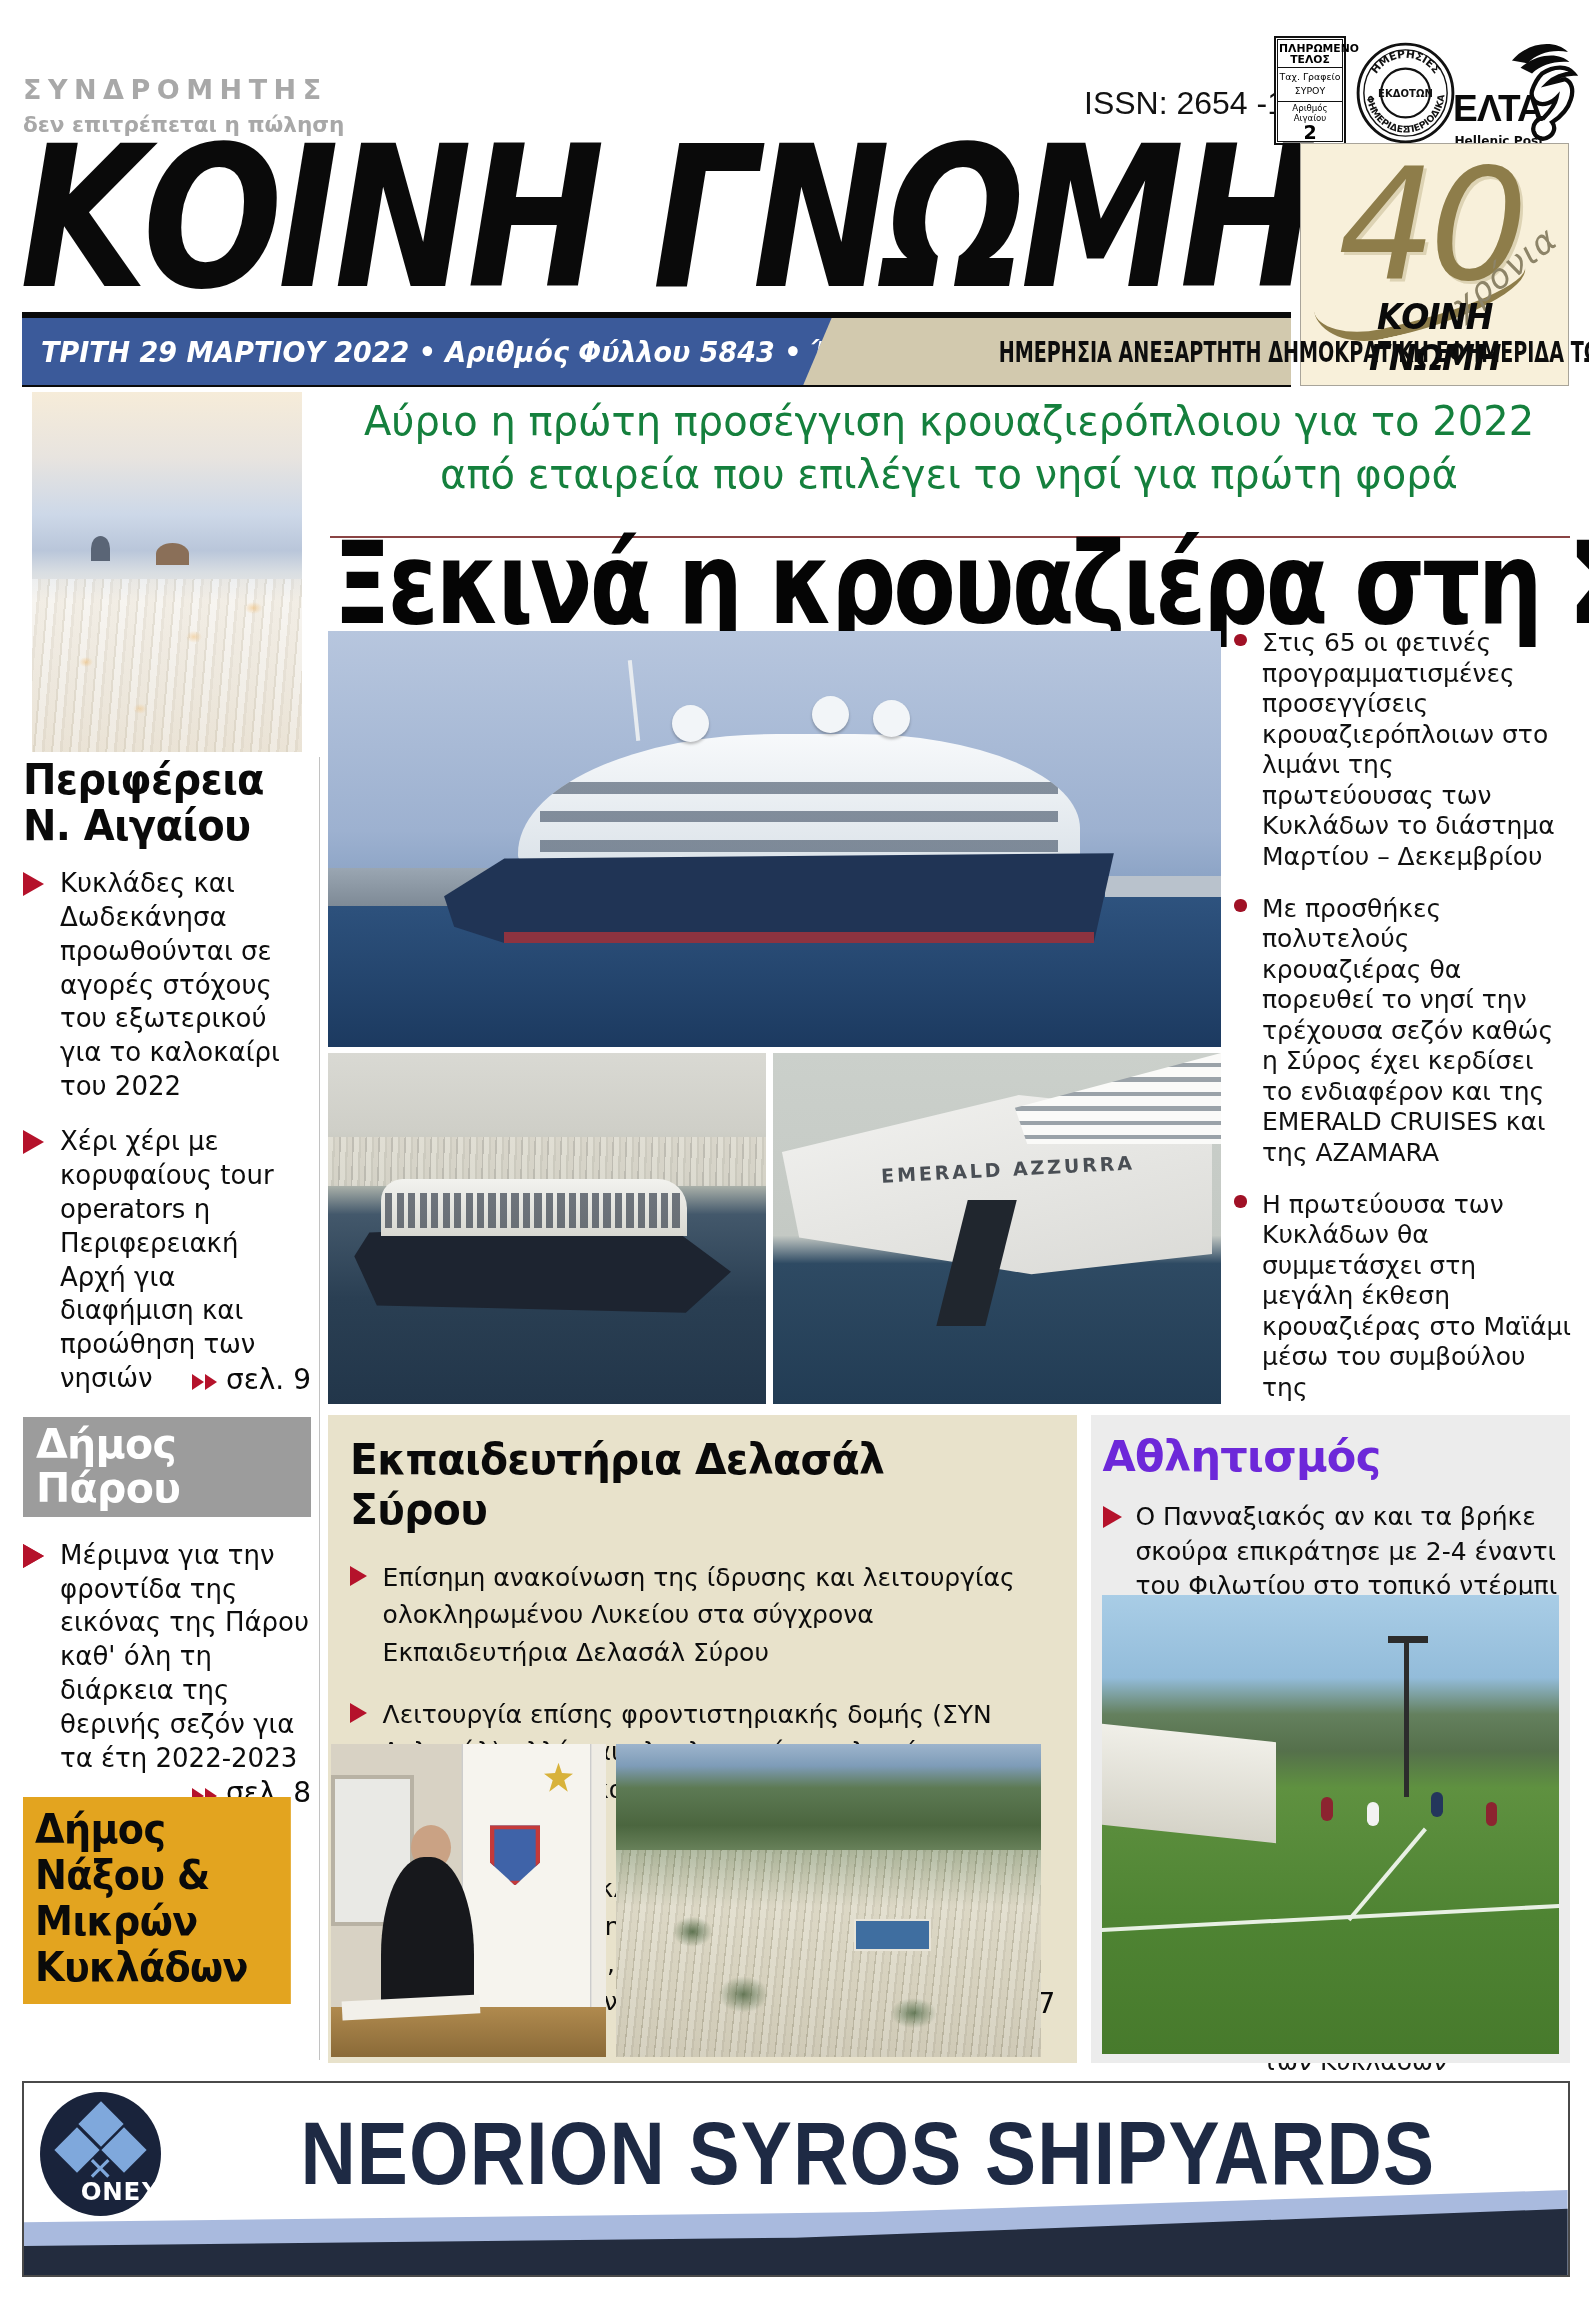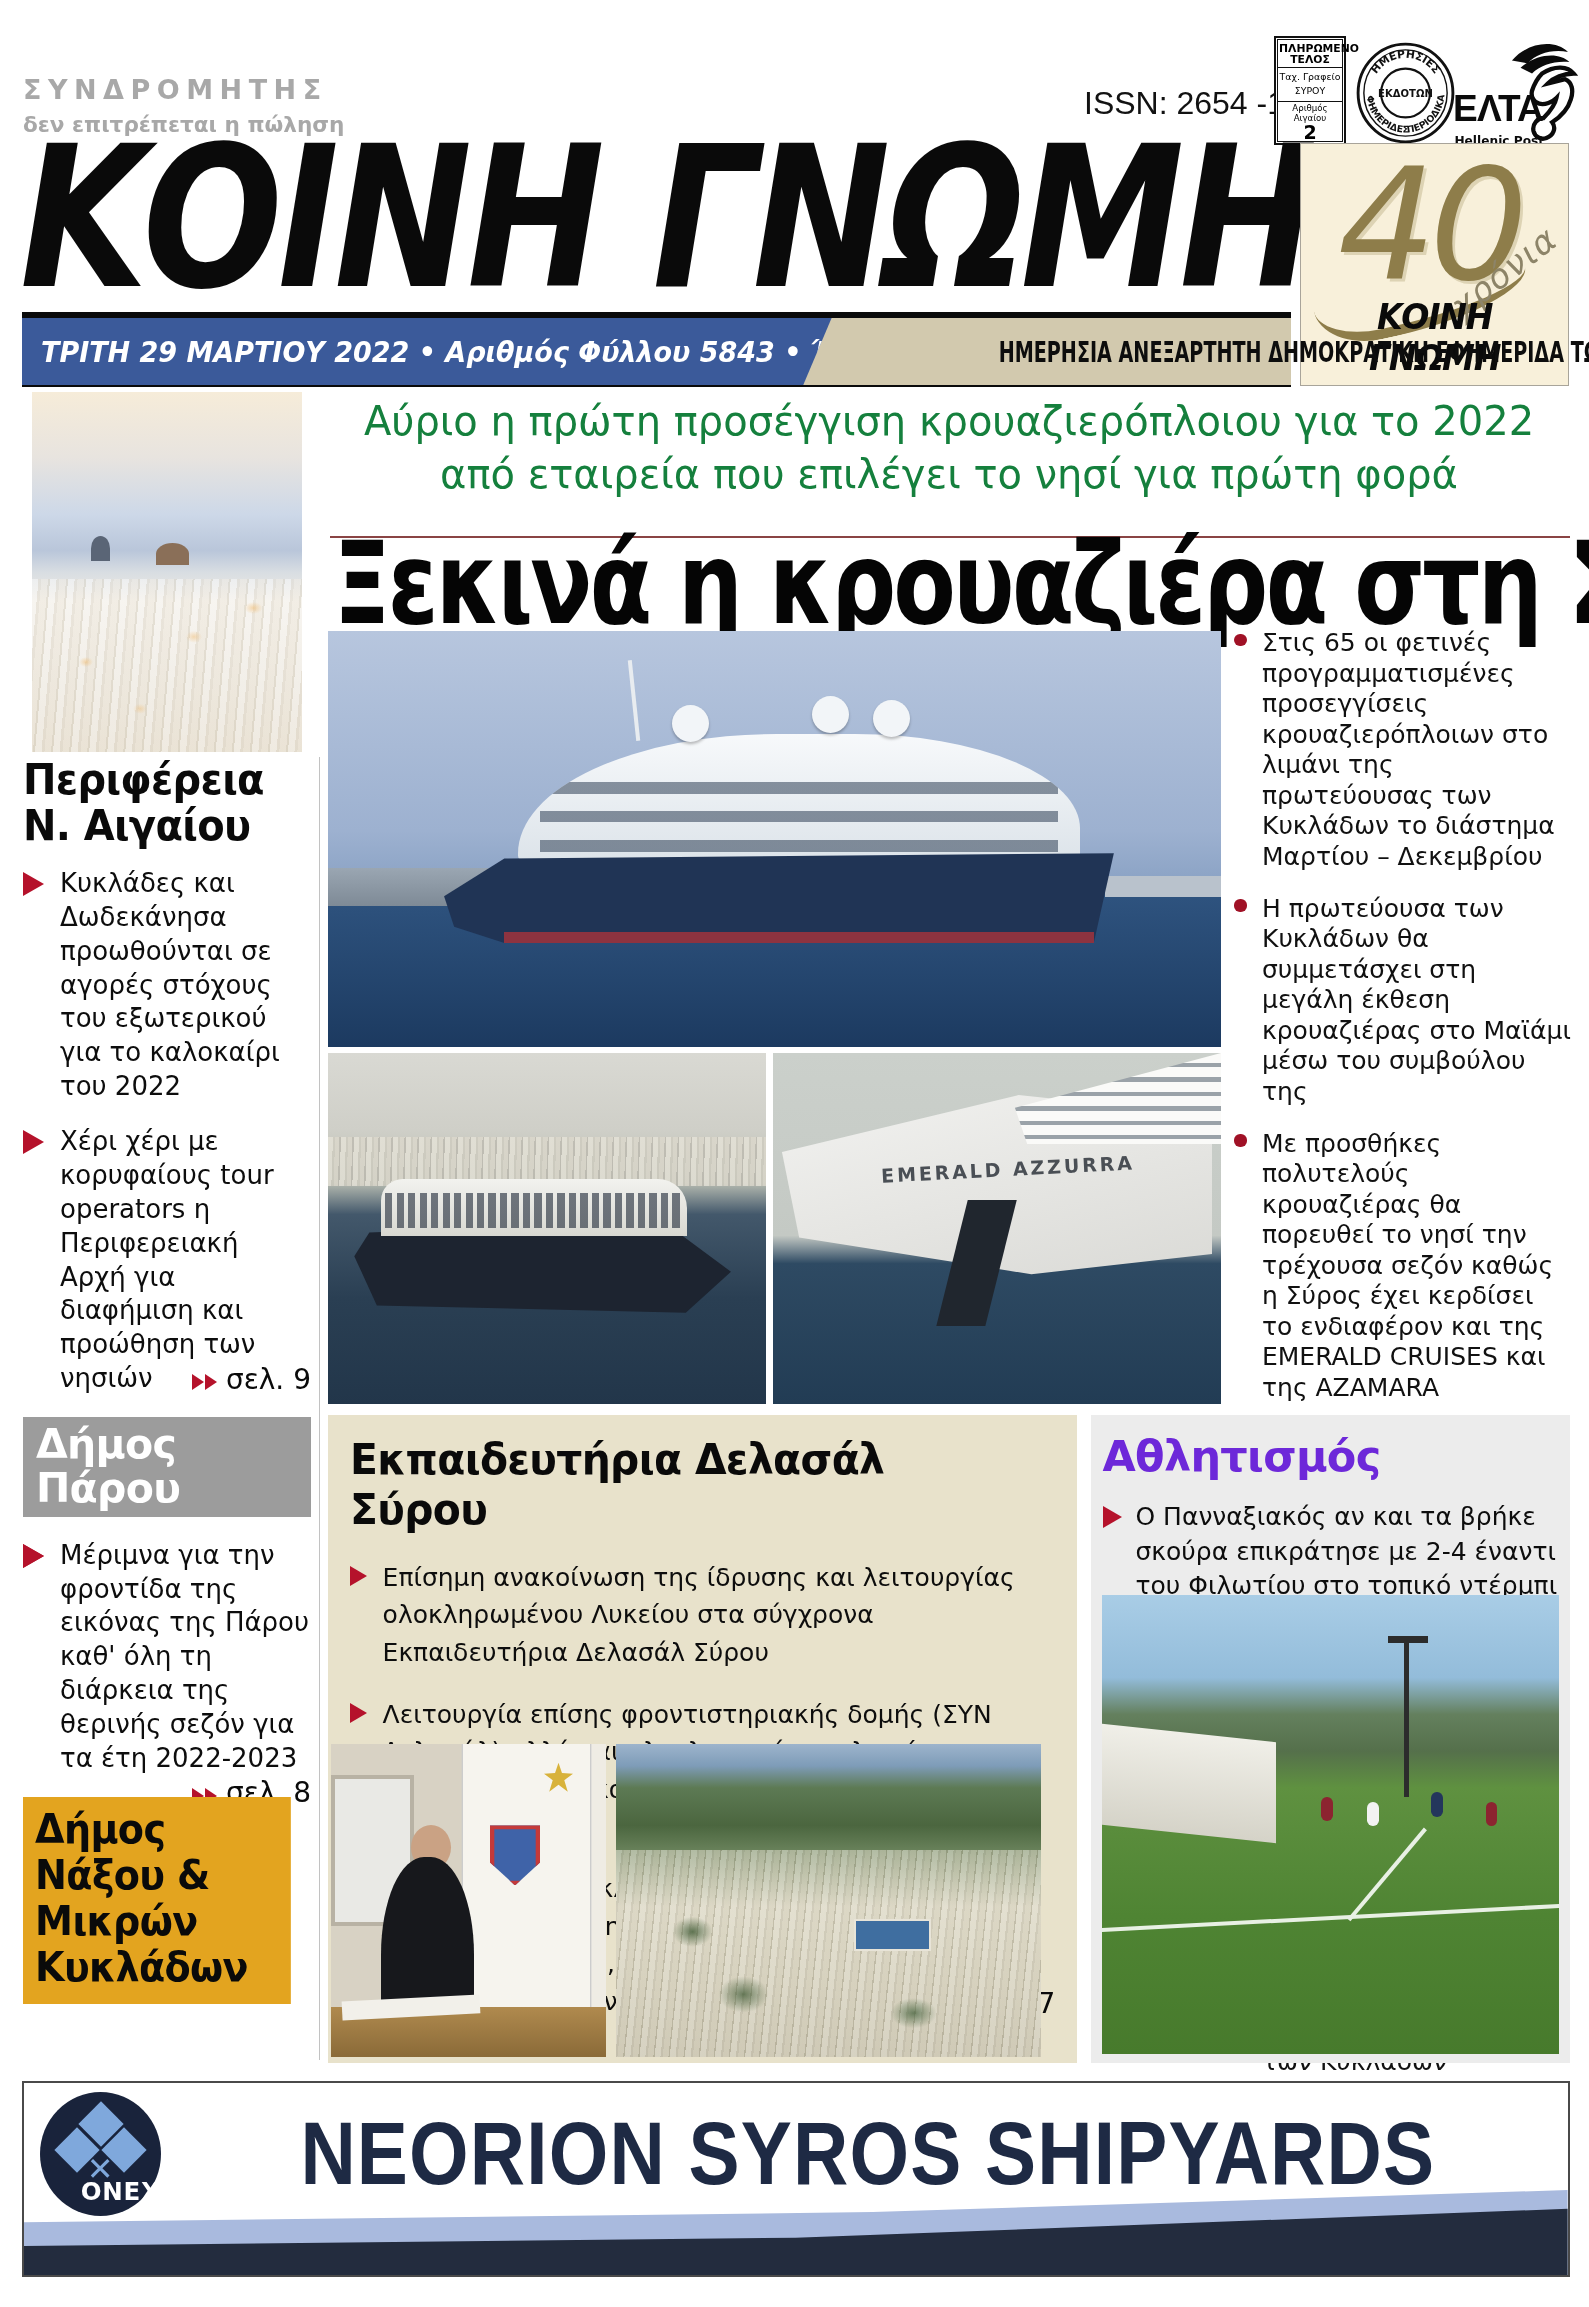--- a/index.html
+++ b/index.html
@@ -339,25 +339,25 @@
 
   </div>
 
   <div class="rightcol">
     <div class="hbullet">
       <span class="dot"></span>
       <span>Στις 65 οι φετινές προγραμματισμένες προσεγγίσεις κρουαζιερόπλοιων στο λιμάνι της πρωτεύουσας των Κυκλάδων το διάστημα Μαρτίου – Δεκεμβρίου</span>
     </div>
     <div class="hbullet">
       <span class="dot"></span>
+      <span>Με προσθήκες πολυτελούς κρουαζιέρας θα πορευθεί το νησί την τρέχουσα σεζόν καθώς η Σύρος έχει κερδίσει το ενδιαφέρον και της EMERALD CRUISES και της AZAMARA</span>
+    </div>
+    <div class="hbullet">
+      <span class="dot"></span>
       <span>Η πρωτεύουσα των Κυκλάδων θα συμμετάσχει στη μεγάλη έκθεση κρουαζιέρας στο Μαϊάμι μέσω του συμβούλου της</span>
-    </div>
-    <div class="hbullet">
-      <span class="dot"></span>
-      <span>Με προσθήκες πολυτελούς κρουαζιέρας θα πορευθεί το νησί την τρέχουσα σεζόν καθώς η Σύρος έχει κερδίσει το ενδιαφέρον και της EMERALD CRUISES και της AZAMARA</span>
     </div>
     <div class="hbullet">
       <span class="dot"></span>
       <span>Αποδίδει καρπούς σε πολλά επίπεδα η συνεργασία με την Αναπτυξιακή Εταιρεία Κυκλάδων, σύμφωνα με την πρόεδρο του Λιμενικού Ταμείου Σύρου</span>
     </div>
     <div class="hbullet">
       <span class="dot"></span>
       <span>Απαντήσεις της Κ. Μαραγκού για τον φετινό προγραμματισμό της Σύρου</span>
     </div>
     <div class="hbullet">

